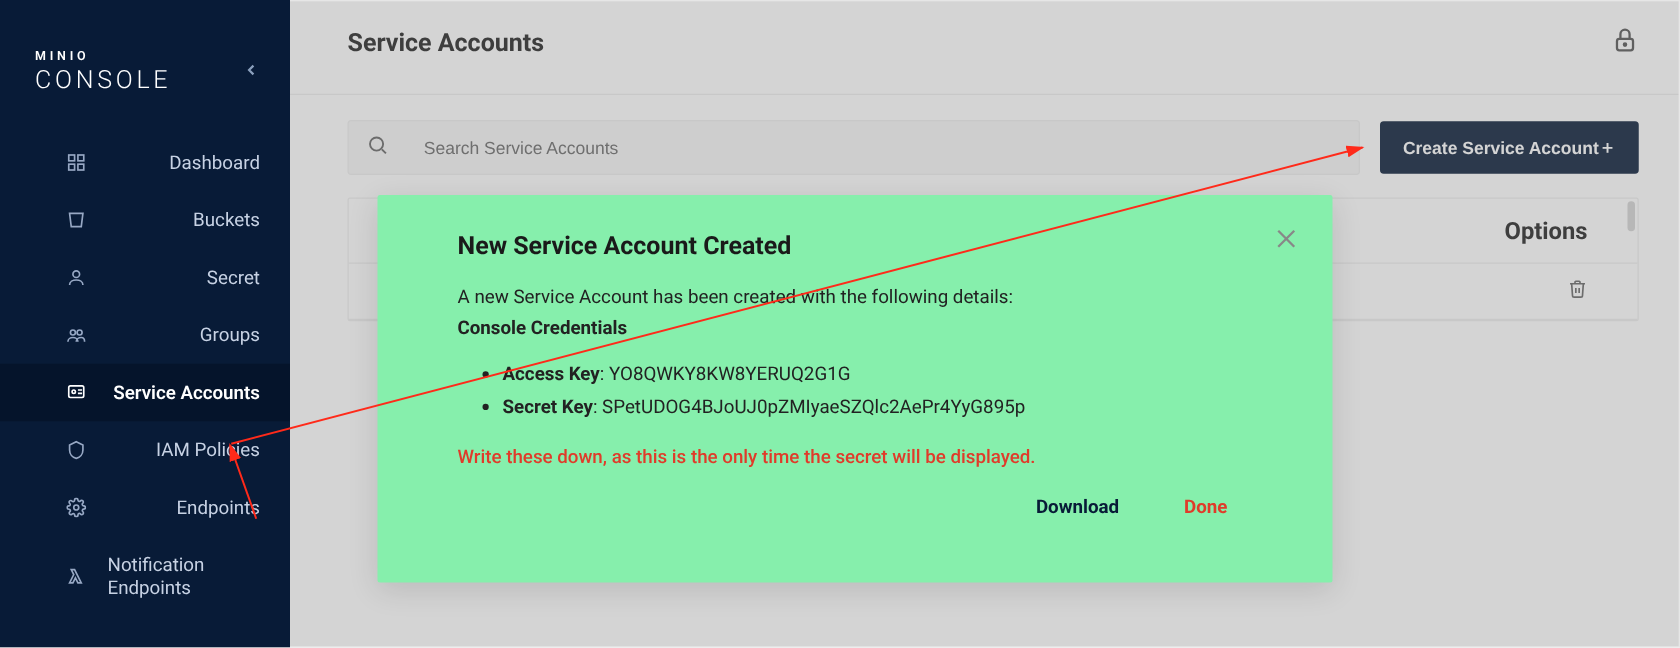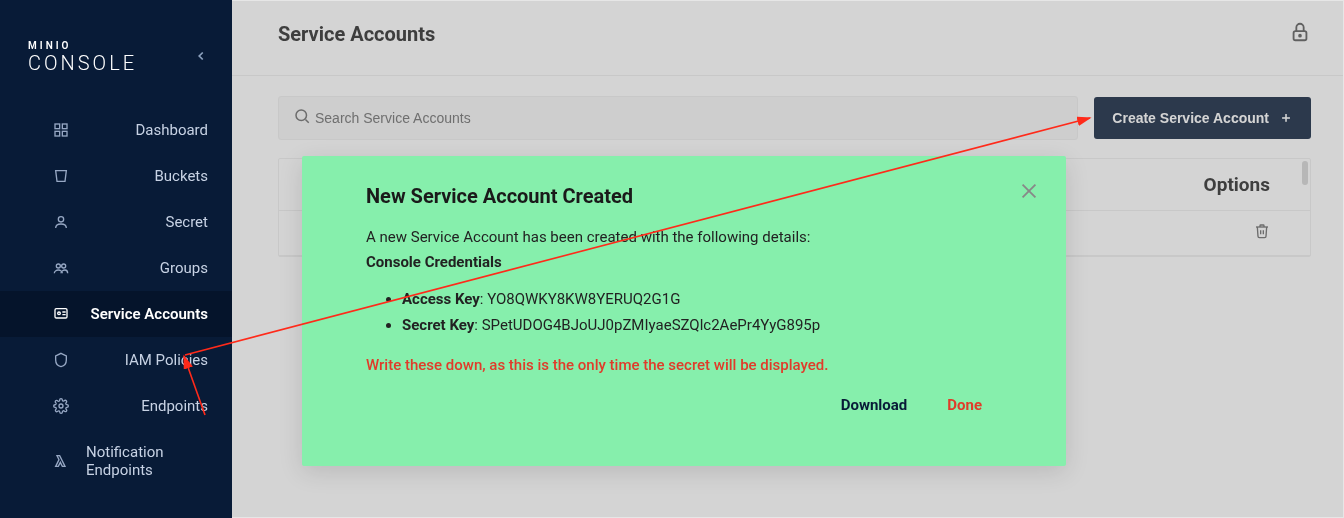--- a/index.html
+++ b/index.html
@@ -20,43 +20,43 @@
 .nav-item.active .icon { color:#fff; }
 
 .main { position:absolute; left:232px; top:0; right:0; height:518px; background:#fff; border:1px solid #e6e6e6; border-left:none;}
 .main-dim { position:absolute; inset:0; background:rgba(120,120,120,0.32); z-index:5; }
 
 .page-header { display:flex; align-items:center; justify-content:space-between; padding: 20px 32px 28px 46px; border-bottom:1px solid #eee;}
 .page-title { font-size:20px; font-weight:700; color:#222; }
 .lock-icon { color:#555; }
 
 .toolbar { display:flex; align-items:center; gap:16px; padding: 20px 32px 0 46px;}
-.search-box { flex:1; display:flex; align-items:center; gap:4px; background:#f6f6f6; border:1px solid #eee; border-radius:3px; padding:10px 14px;}
+.search-box { flex:1; display:flex; align-items:center; gap:28px; background:#f6f6f6; border:1px solid #eee; border-radius:3px; padding:10px 14px;}
 .search-box input { border:none; background:transparent; outline:none; font-size:14px; color:#333; width:100%;}
 .search-box input::placeholder { color:#6a6a6a; }
-.create-btn { background:#081b37; color:#fff; border:none; border-radius:3px; padding:12px 18px; font-size:14px; font-weight:600; display:flex; align-items:center; gap:10px; cursor:pointer;}
+.create-btn { background:#081b37; color:#fff; border:none; border-radius:3px; padding:12px 18px; font-size:14px; font-weight:600; display:flex; align-items:center; cursor:pointer;}
 .create-btn .plus { font-weight:900; }
 
 .table-area { margin: 18px 32px 0 46px; border:1px solid #eee; border-radius:2px; position:relative;}
 .table-head { display:flex; justify-content:flex-end; padding:14px 40px 14px 20px; border-bottom:1px solid #eee;}
 .table-head .col { font-weight:700; color:#222; font-size:19px;}
 .table-row { display:flex; justify-content:flex-end; padding:12px 40px 12px 20px; border-bottom:1px solid #eee;}
 .trash-icon { color:#666; cursor:pointer; }
 .table-scroll { position:absolute; right:2px; top:2px; width:6px; height:24px; background:#aaa; border-radius:3px; opacity:.5;}
 
 .modal { position:absolute; left:302px; top:156px; width:764px; height:310px; background:#86efac; border-radius:2px; box-shadow:0 6px 24px rgba(0,0,0,.12); z-index:10; padding:28px 34px 24px 64px;}
 .modal-close { position:absolute; top:24px; right:26px; color:#888; cursor:pointer;}
 .modal-title { font-size:20px; font-weight:700; color:#1a1a1a; margin-bottom:18px;}
 .modal-line { font-size:15px; color:#222; line-height:1.5;}
 .modal-sub { font-weight:700; margin-top:2px; margin-bottom:14px;}
 .cred-list { list-style:disc; padding-left:36px; margin-bottom:18px;}
 .cred-list li { font-size:15px; color:#222; line-height:1.7;}
 .cred-list .k { font-weight:700; }
 .warn { color:#e03b2a; font-size:15px; font-weight:500; margin-bottom:22px;}
-.modal-actions { display:flex; justify-content:flex-end; gap:40px; padding-right:50px;}
+.modal-actions { display:flex; justify-content:flex-end; gap:52px; padding-right:50px;}
 .modal-actions a { font-size:15px; font-weight:700; cursor:pointer; text-decoration:none;}
 .act-download { color:#081b37; }
 .act-done { color:#e03b2a; }
 
 .arrow-svg { position:absolute; left:0; top:0; width:1344px; height:518px; z-index:20; pointer-events:none;}
 </style>
 </head>
 <body>
 
 <div class="sidebar">

